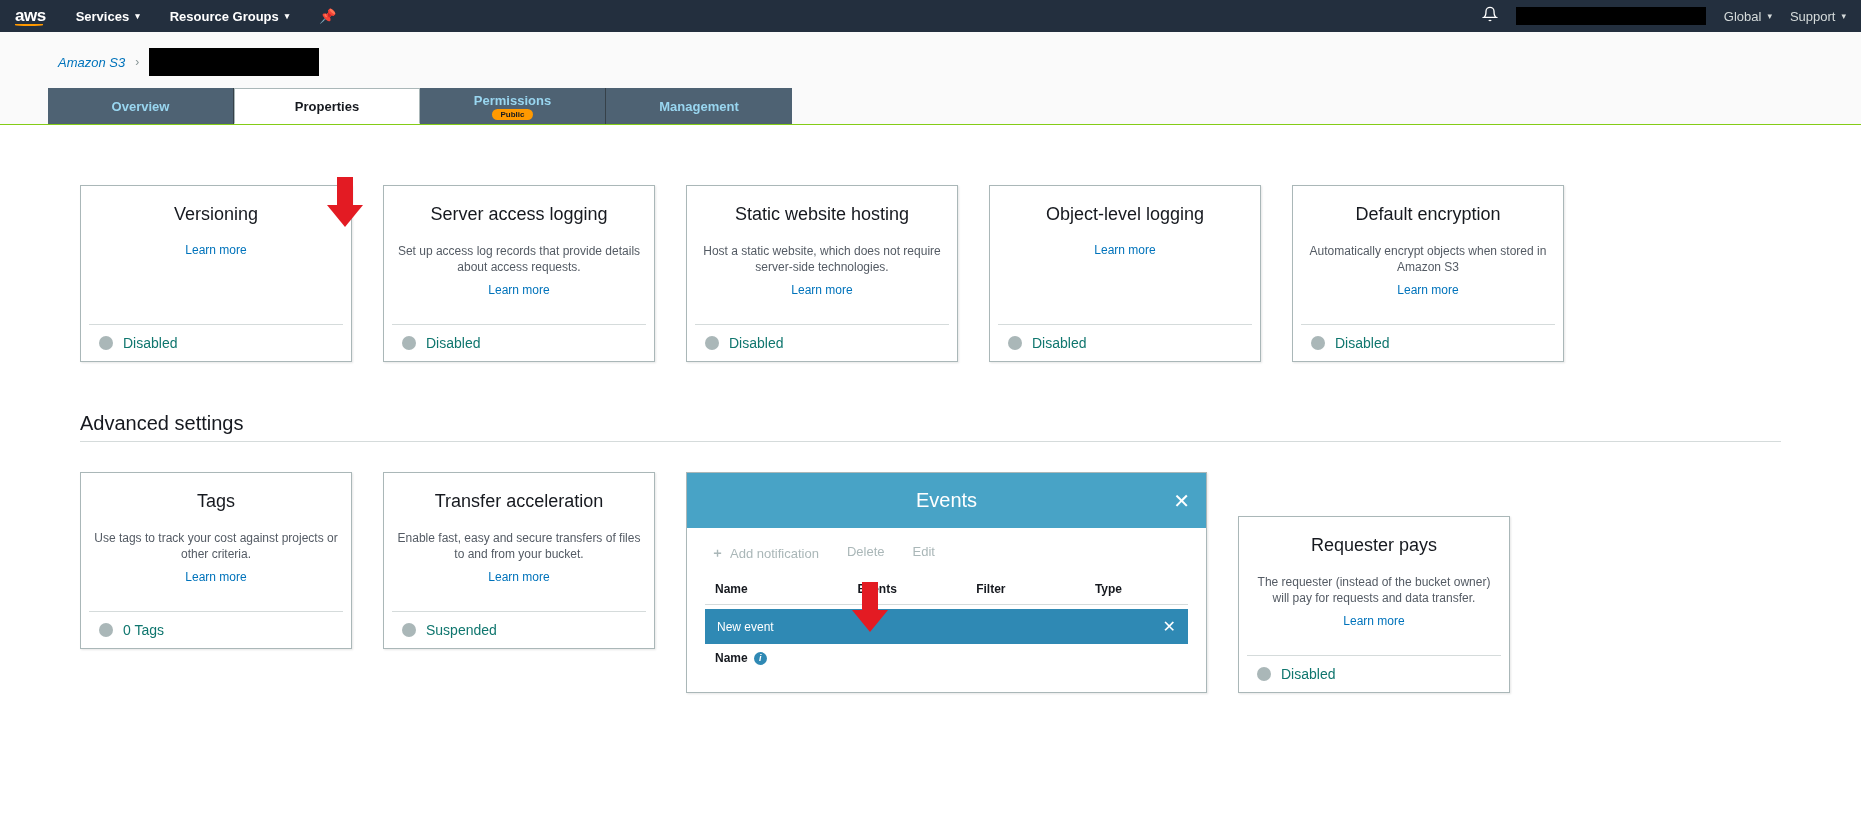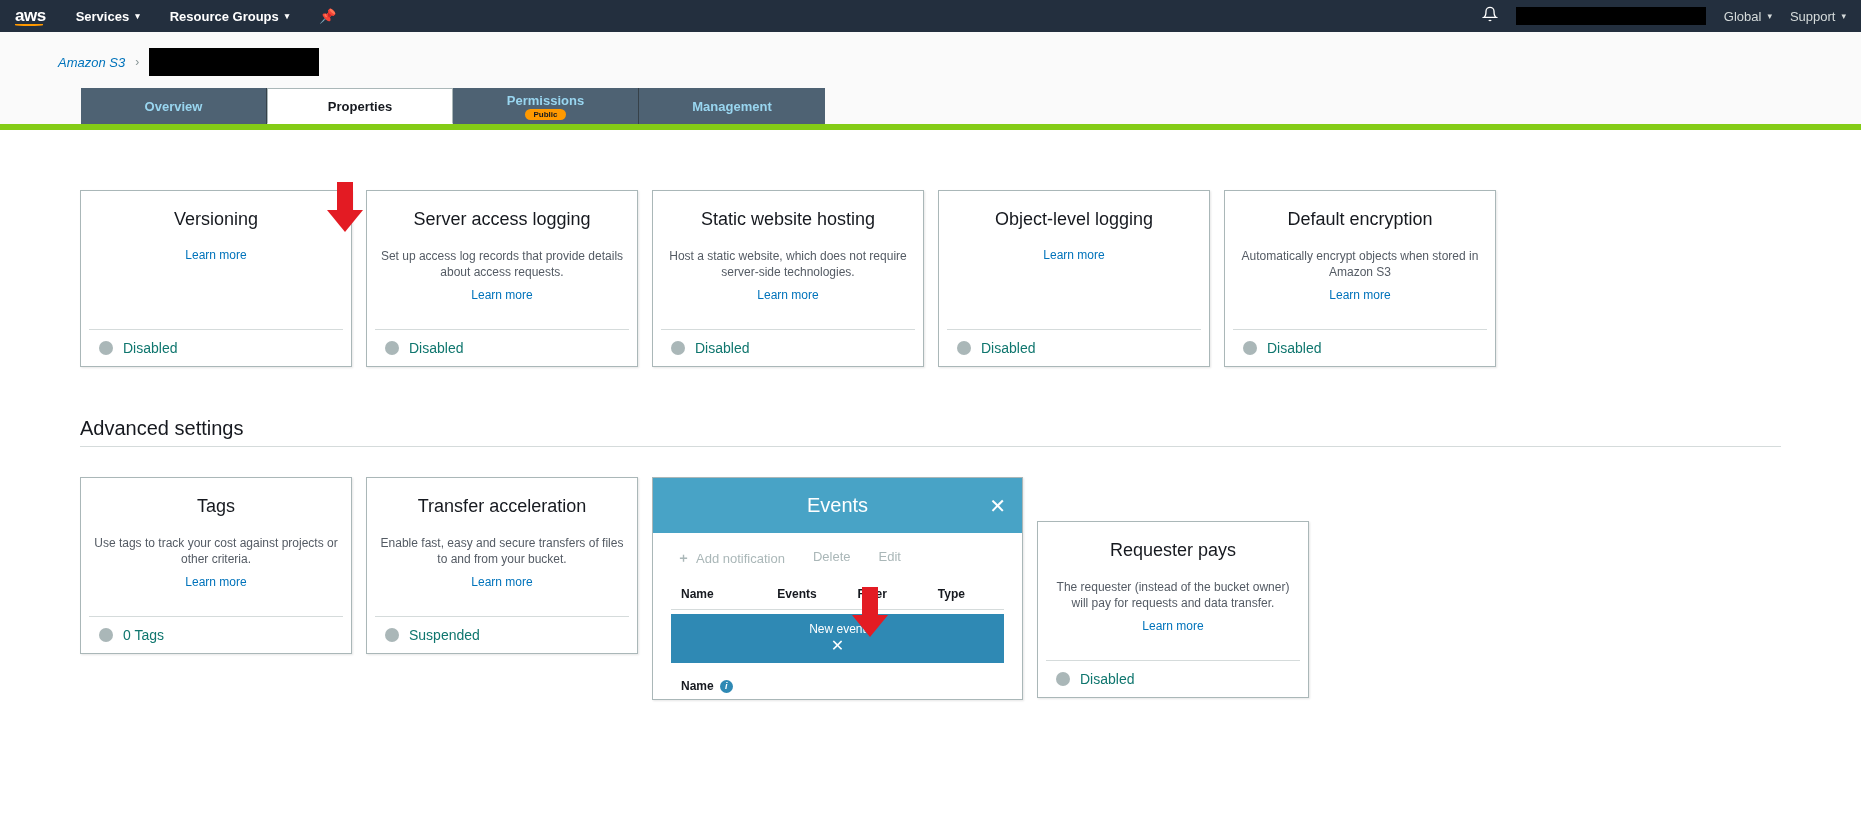--- a/index.html
+++ b/index.html
@@ -15,51 +15,51 @@
 .top-right { display: flex; align-items: center; gap: 18px; }
 .bell { font-size: 16px; }
 .redact { background: #000; height: 18px; }
 .redact.user { width: 190px; }
 .nav-link { color: #d5dbdb; font-size: 13px; font-weight: 400; cursor: pointer; display: flex; align-items: center; gap: 6px; }
 
 .breadcrumb-bar { background: #fafafa; padding: 16px 0 0 58px; display: flex; align-items: center; gap: 10px; }
 .breadcrumb-link { color: #0073bb; font-size: 13px; font-style: italic; }
 .redact.bucket { width: 170px; height: 28px; }
 
-.tab-bar { padding: 12px 0 0 81px; display: flex; background: #fafafa; border-bottom: 6px solid #84cc16; }
+.tab-bar { padding: 12px 0 0 48px; display: flex; background: #fafafa; border-bottom: 1px solid #84cc16; }
 .tab { width: 186px; height: 36px; display: flex; flex-direction: column; justify-content: center; align-items: center; font-size: 13px; font-weight: 700; border-right: 1px solid #364149; cursor: pointer; position: relative; }
 .tab.inactive { background: #4e6273; color: #99d6f0; }
 .tab.active { background: #fff; color: #16191f; border: 1px solid #aab7b8; border-bottom: 1px solid #fff; margin-bottom: -1px; }
 .tab:last-child { border-right: none; justify-content: center; }
 .pub-badge { background: #ff9900; color: #16191f; font-size: 8px; font-weight: 700; padding: 1px 8px; border-radius: 8px; margin-top: 1px; }
 
 .content { padding: 60px 80px; }
 
-.card-row { display: flex; gap: 14px; margin-bottom: 50px; }
+.card-row { display: flex; gap: 31px; margin-bottom: 50px; }
 .card { border: 1px solid #aab7b8; box-shadow: 1px 1px 2px rgba(0,0,0,0.1); width: 272px; height: 177px; background: #fff; position: relative; display: flex; flex-direction: column; cursor: pointer; }
 .card-body { flex: 1; padding: 18px 10px 10px; text-align: center; }
 .card-title { font-size: 18px; font-weight: 400; color: #16191f; margin-bottom: 18px; }
 .card-desc { font-size: 12px; color: #545b64; line-height: 1.35; margin-bottom: 8px; }
 .card-learn { color: #0073bb; font-size: 12px; }
 .card-footer { border-top: 1px solid #d5dbdb; padding: 10px 10px; display: flex; align-items: center; gap: 10px; margin: 0 8px; }
 .status-dot { width: 14px; height: 14px; border-radius: 50%; background: #aab7b8; }
 .status-text { color: #0f766e; font-size: 14px; }
 
 .section-head { font-size: 20px; font-weight: 400; color: #16191f; margin-bottom: 6px; }
 .section-rule { border: none; border-top: 1px solid #d5dbdb; margin-bottom: 30px; }
 
-.card.big { width: 371px; height: auto; min-height: 200px; padding: 0; cursor: default; }
+.card.big { width: 521px; height: auto; min-height: 200px; padding: 0; cursor: default; }
 .big-header { background: #48a3c6; color: #fff; padding: 16px; text-align: center; font-size: 20px; position: relative; }
 .big-header .close { position: absolute; right: 16px; top: 16px; font-size: 20px; font-weight: 300; cursor: pointer; }
 .big-toolbar { padding: 16px 24px 12px; display: flex; gap: 28px; color: #aab7b8; font-size: 13px; }
 .big-toolbar .add { display: flex; align-items: center; gap: 6px; }
 .big-table { margin: 0 18px; }
 .big-th { display: flex; font-size: 12px; font-weight: 700; color: #16191f; padding: 8px 10px; border-bottom: 1px solid #d5dbdb; }
 .big-th span:nth-child(1){flex:1.2} .big-th span:nth-child(2){flex:1} .big-th span:nth-child(3){flex:1} .big-th span:nth-child(4){flex:0.7}
-.new-event-row { background: #2f89b4; color: #fff; padding: 8px 12px; font-size: 12px; display: flex; justify-content: space-between; align-items: center; margin: 4px 18px 10px; flex-direction: column; }
+.new-event-row { background: #2f89b4; color: #fff; padding: 8px 12px; font-size: 12px; display: flex; justify-content: space-between; align-items: center; margin: 4px 18px 1px; }
 .new-event-row .x { cursor: pointer; font-size: 16px; font-weight: 300; }
 .form-label { font-size: 12px; font-weight: 700; color: #16191f; padding: 6px 28px; display: flex; align-items: center; gap: 6px; }
 .info-i { display: inline-flex; width: 13px; height: 13px; border-radius: 50%; background: #2f89b4; color: #fff; font-size: 9px; align-items: center; justify-content: center; font-style: italic; font-weight: 700; }
 .arrow-stem { width: 16px; height: 28px; background: #e31b23; }
 .arrow-head { width: 0; height: 0; border-left: 18px solid transparent; border-right: 18px solid transparent; border-top: 22px solid #e31b23; margin-left: -10px; }
 .arrow1 { position: absolute; left: 337px; top: 52px; z-index: 10; }
 .arrow2 { position: absolute; left: 862px; top: 457px; z-index: 10; }
 .content-wrap { position: relative; }
 </style>
 </head>

